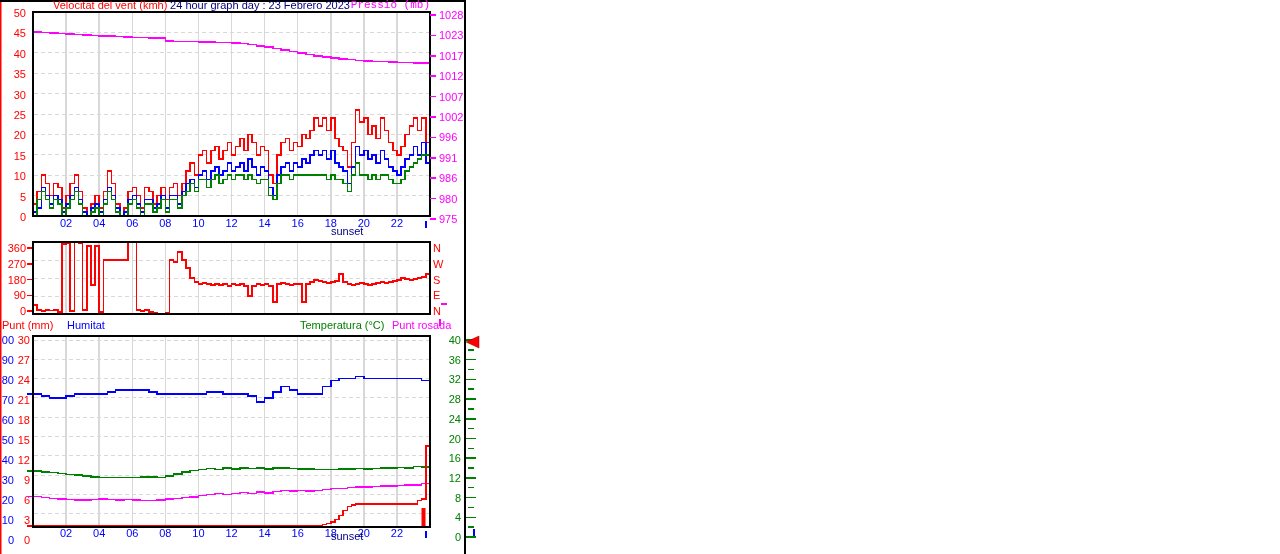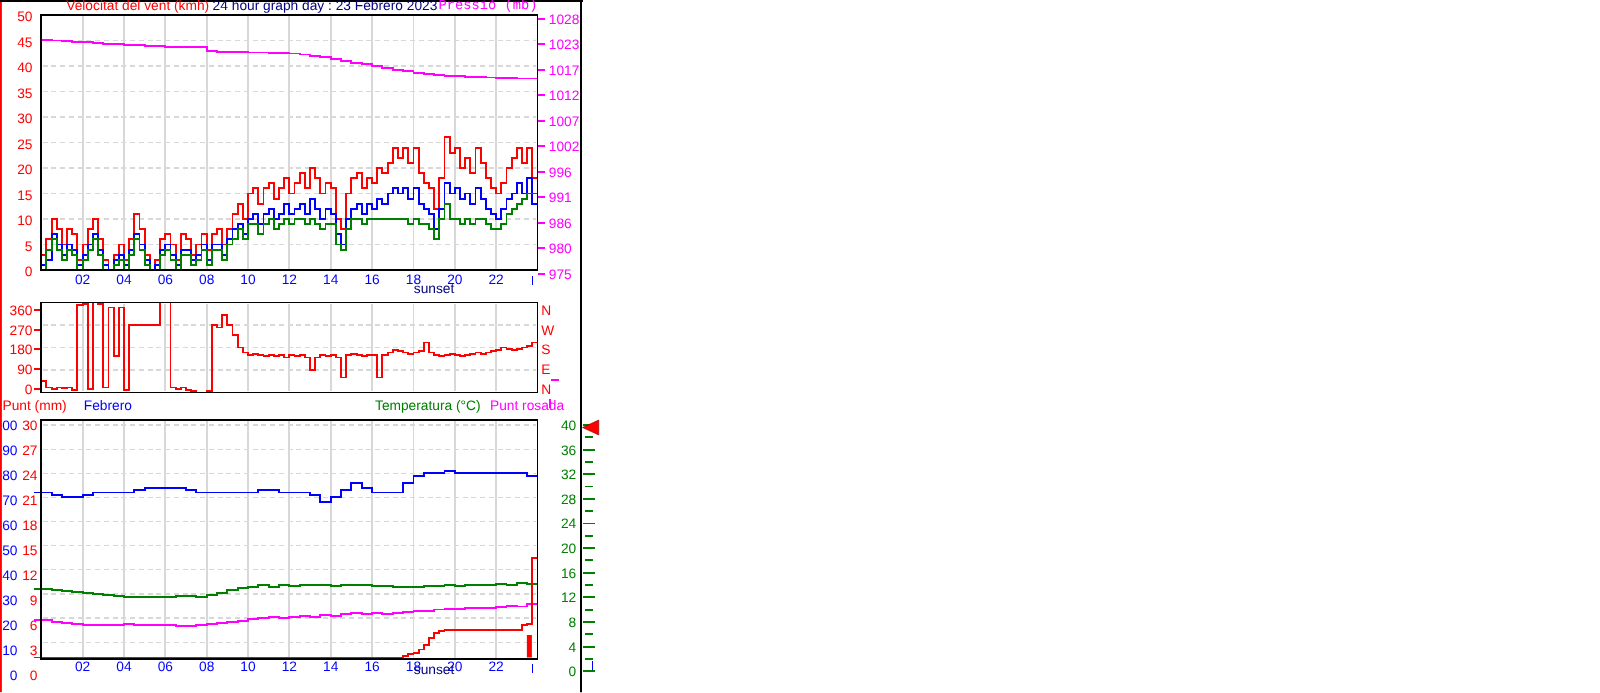--- a/index.html
+++ b/index.html
@@ -221,18 +221,18 @@
       <rect x="421.5" y="508" width="4" height="18" fill="#ff0000"></rect>
     </svg>
 
   <div class="lbl" style="left:53px;top:-1px;color:#ff0000;">Velocitat del vent (kmh)</div>
   <div class="lbl" style="left:130px;top:-1px;width:260px;text-align:center;color:#000080;">24 hour graph day : 23 Febrero 2023</div>
   <div class="lbl" style="left:300px;top:-1px;width:130px;text-align:right;color:#ff00ff;font-family:Liberation Mono, monospace;">Pressió (mb)</div>
 
   <div class="lbl" style="left:331px;top:225px;color:#000080;">sunset</div>
 
   <div class="lbl" style="left:2px;top:319px;color:#ff0000;">Punt (mm)</div>
-  <div class="lbl" style="left:67px;top:319px;color:#0000ff;">Febrero</div>
+  <div class="lbl" style="left:67px;top:319px;color:#0000ff;">Humitat</div>
   <div class="lbl" style="left:300px;top:319px;color:#008000;">Temperatura (°C)</div>
   <div class="lbl" style="left:392px;top:319px;color:#ff00ff;">Punt rosada</div>
 
   <div class="lbl" style="left:331px;top:530px;color:#000080;">sunset</div>
 </div>
 
 </body></html>

